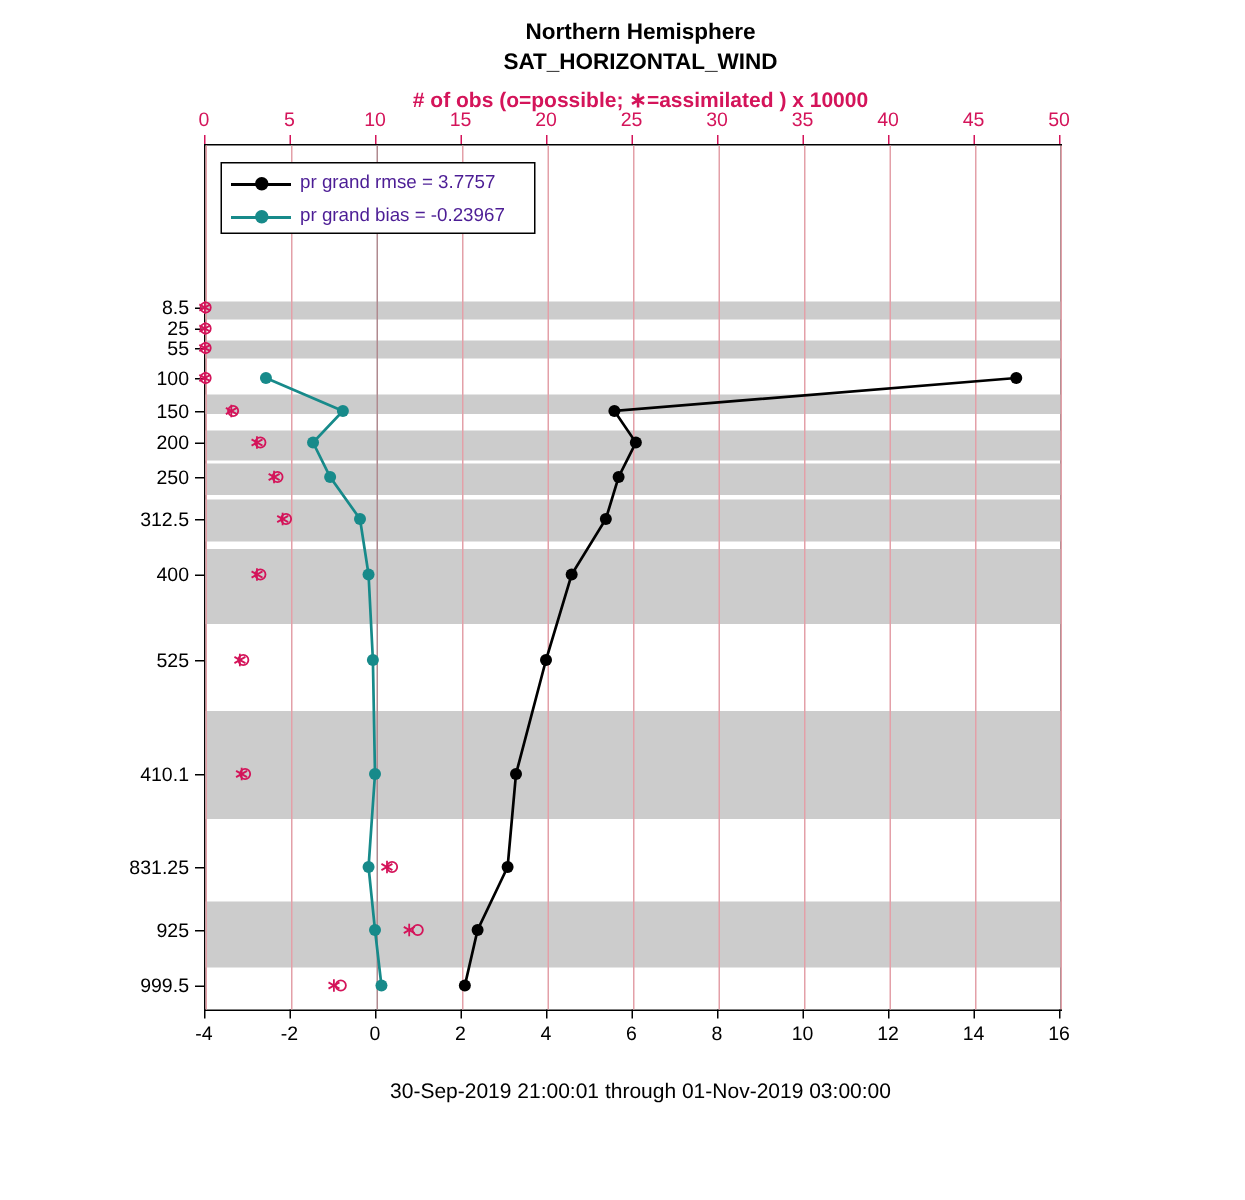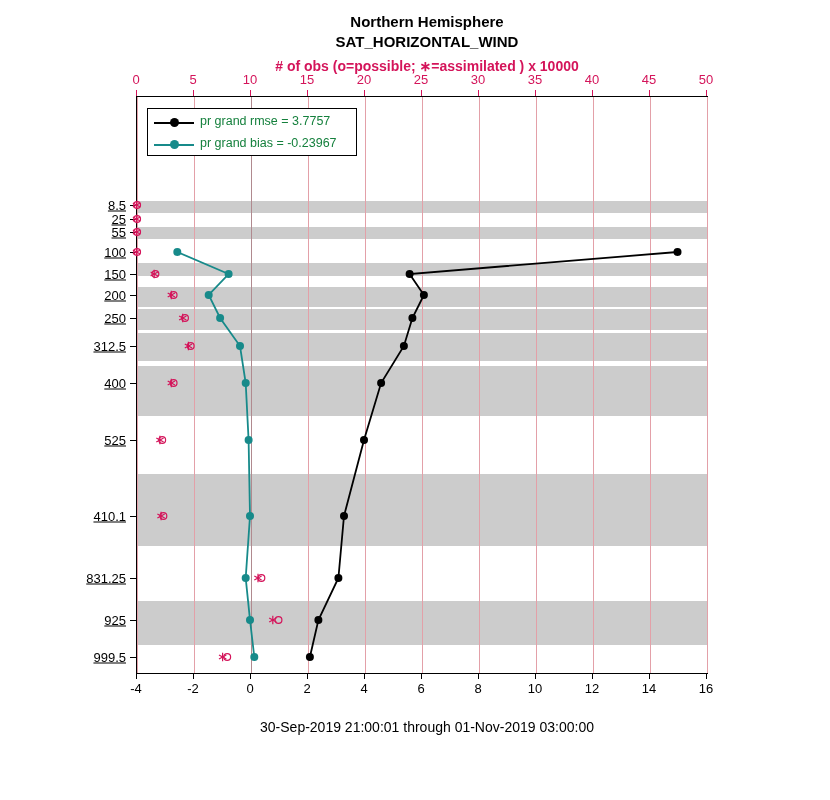--- a/index.html
+++ b/index.html
@@ -108,21 +108,20 @@
     left: 0; top: 0;
     width: 830px; height: 800px;
   }
   .ylabel-text {
     position: absolute;
     font-size: 13px;
     text-align: right;
     width: 110px;
     left: 4px;
     transform: translateY(-50%);
-    text-decoration: underline;
   }
   .axis-title-x {
     position: absolute;
     left: 0;
     top: 700px;
     width: 830px;
     text-align: center;
     font-size: 13px;
     font-weight: bold;
   }
@@ -172,21 +171,21 @@
     top: 7px;
     width: 9px;
     height: 9px;
     border-radius: 50%;
   }
   .legend-text {
     position: absolute;
     left: 52px;
     top: 3px;
     font-size: 12.5px;
-    color: #15803d;
+    color: #4c1d95;
     white-space: nowrap;
   }
   svg.overlay {
     position: absolute;
     left: 0; top: 0;
     width: 830px; height: 800px;
     pointer-events: none;
   }
 </style>
 </head>

